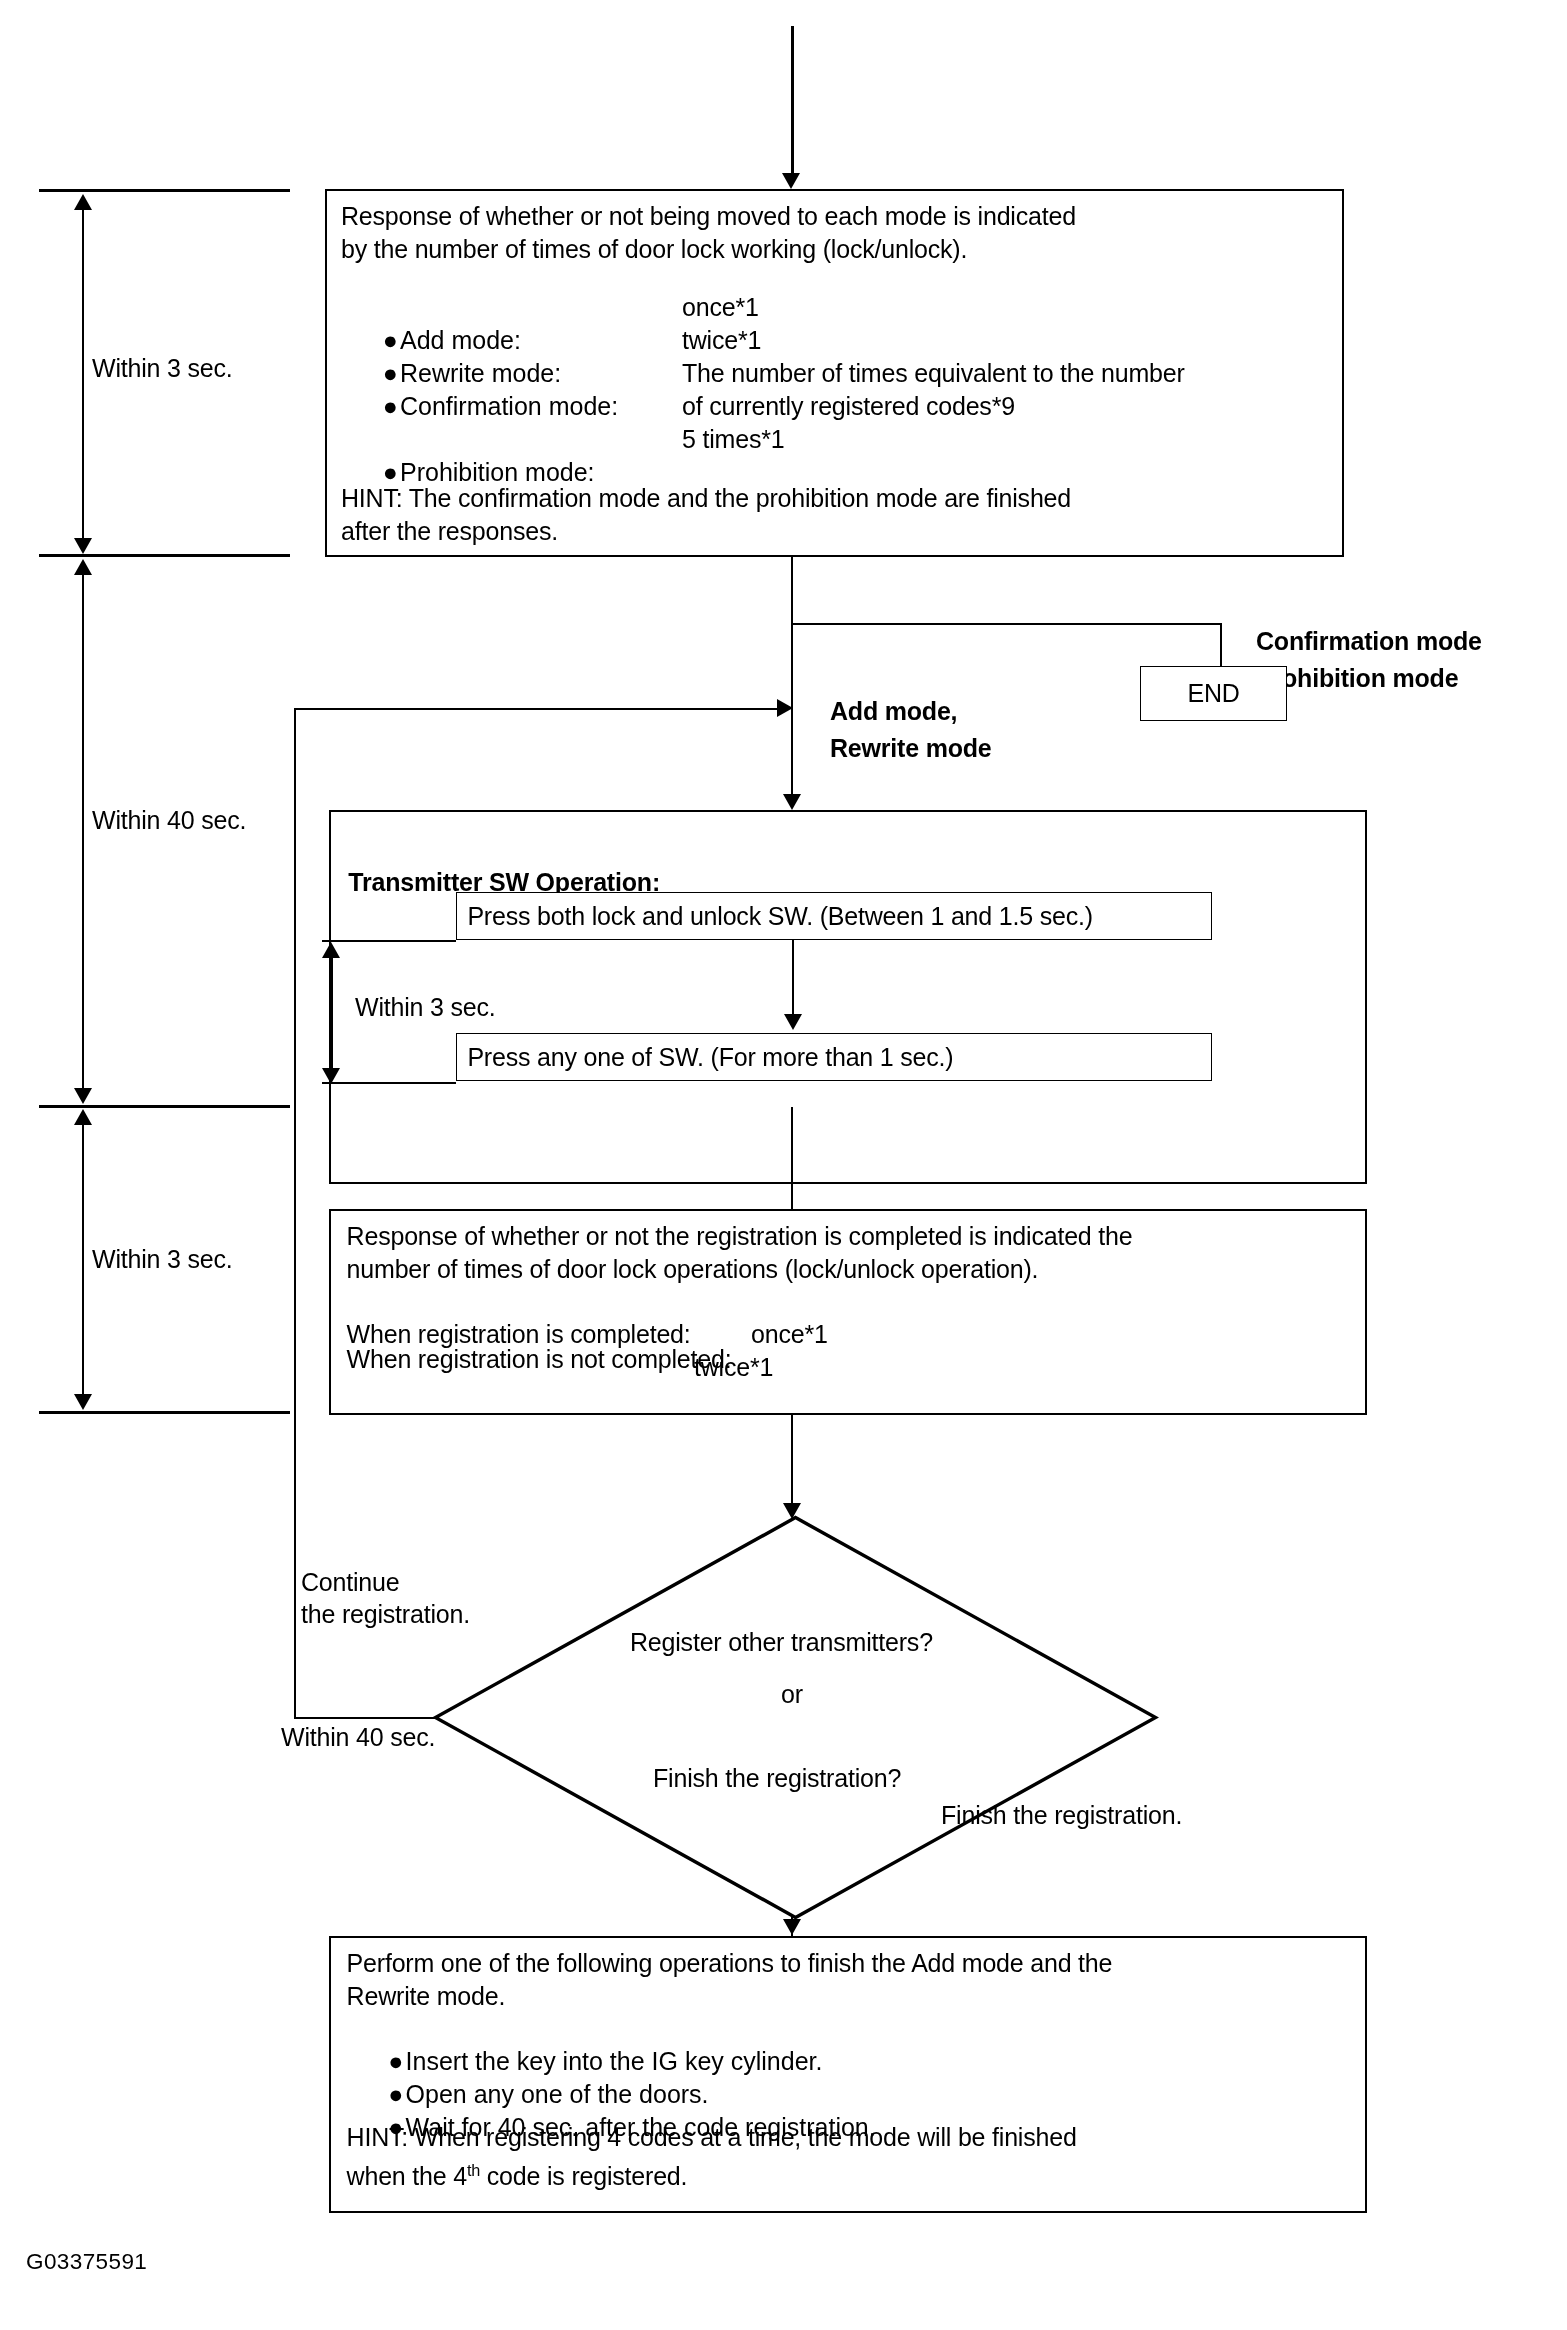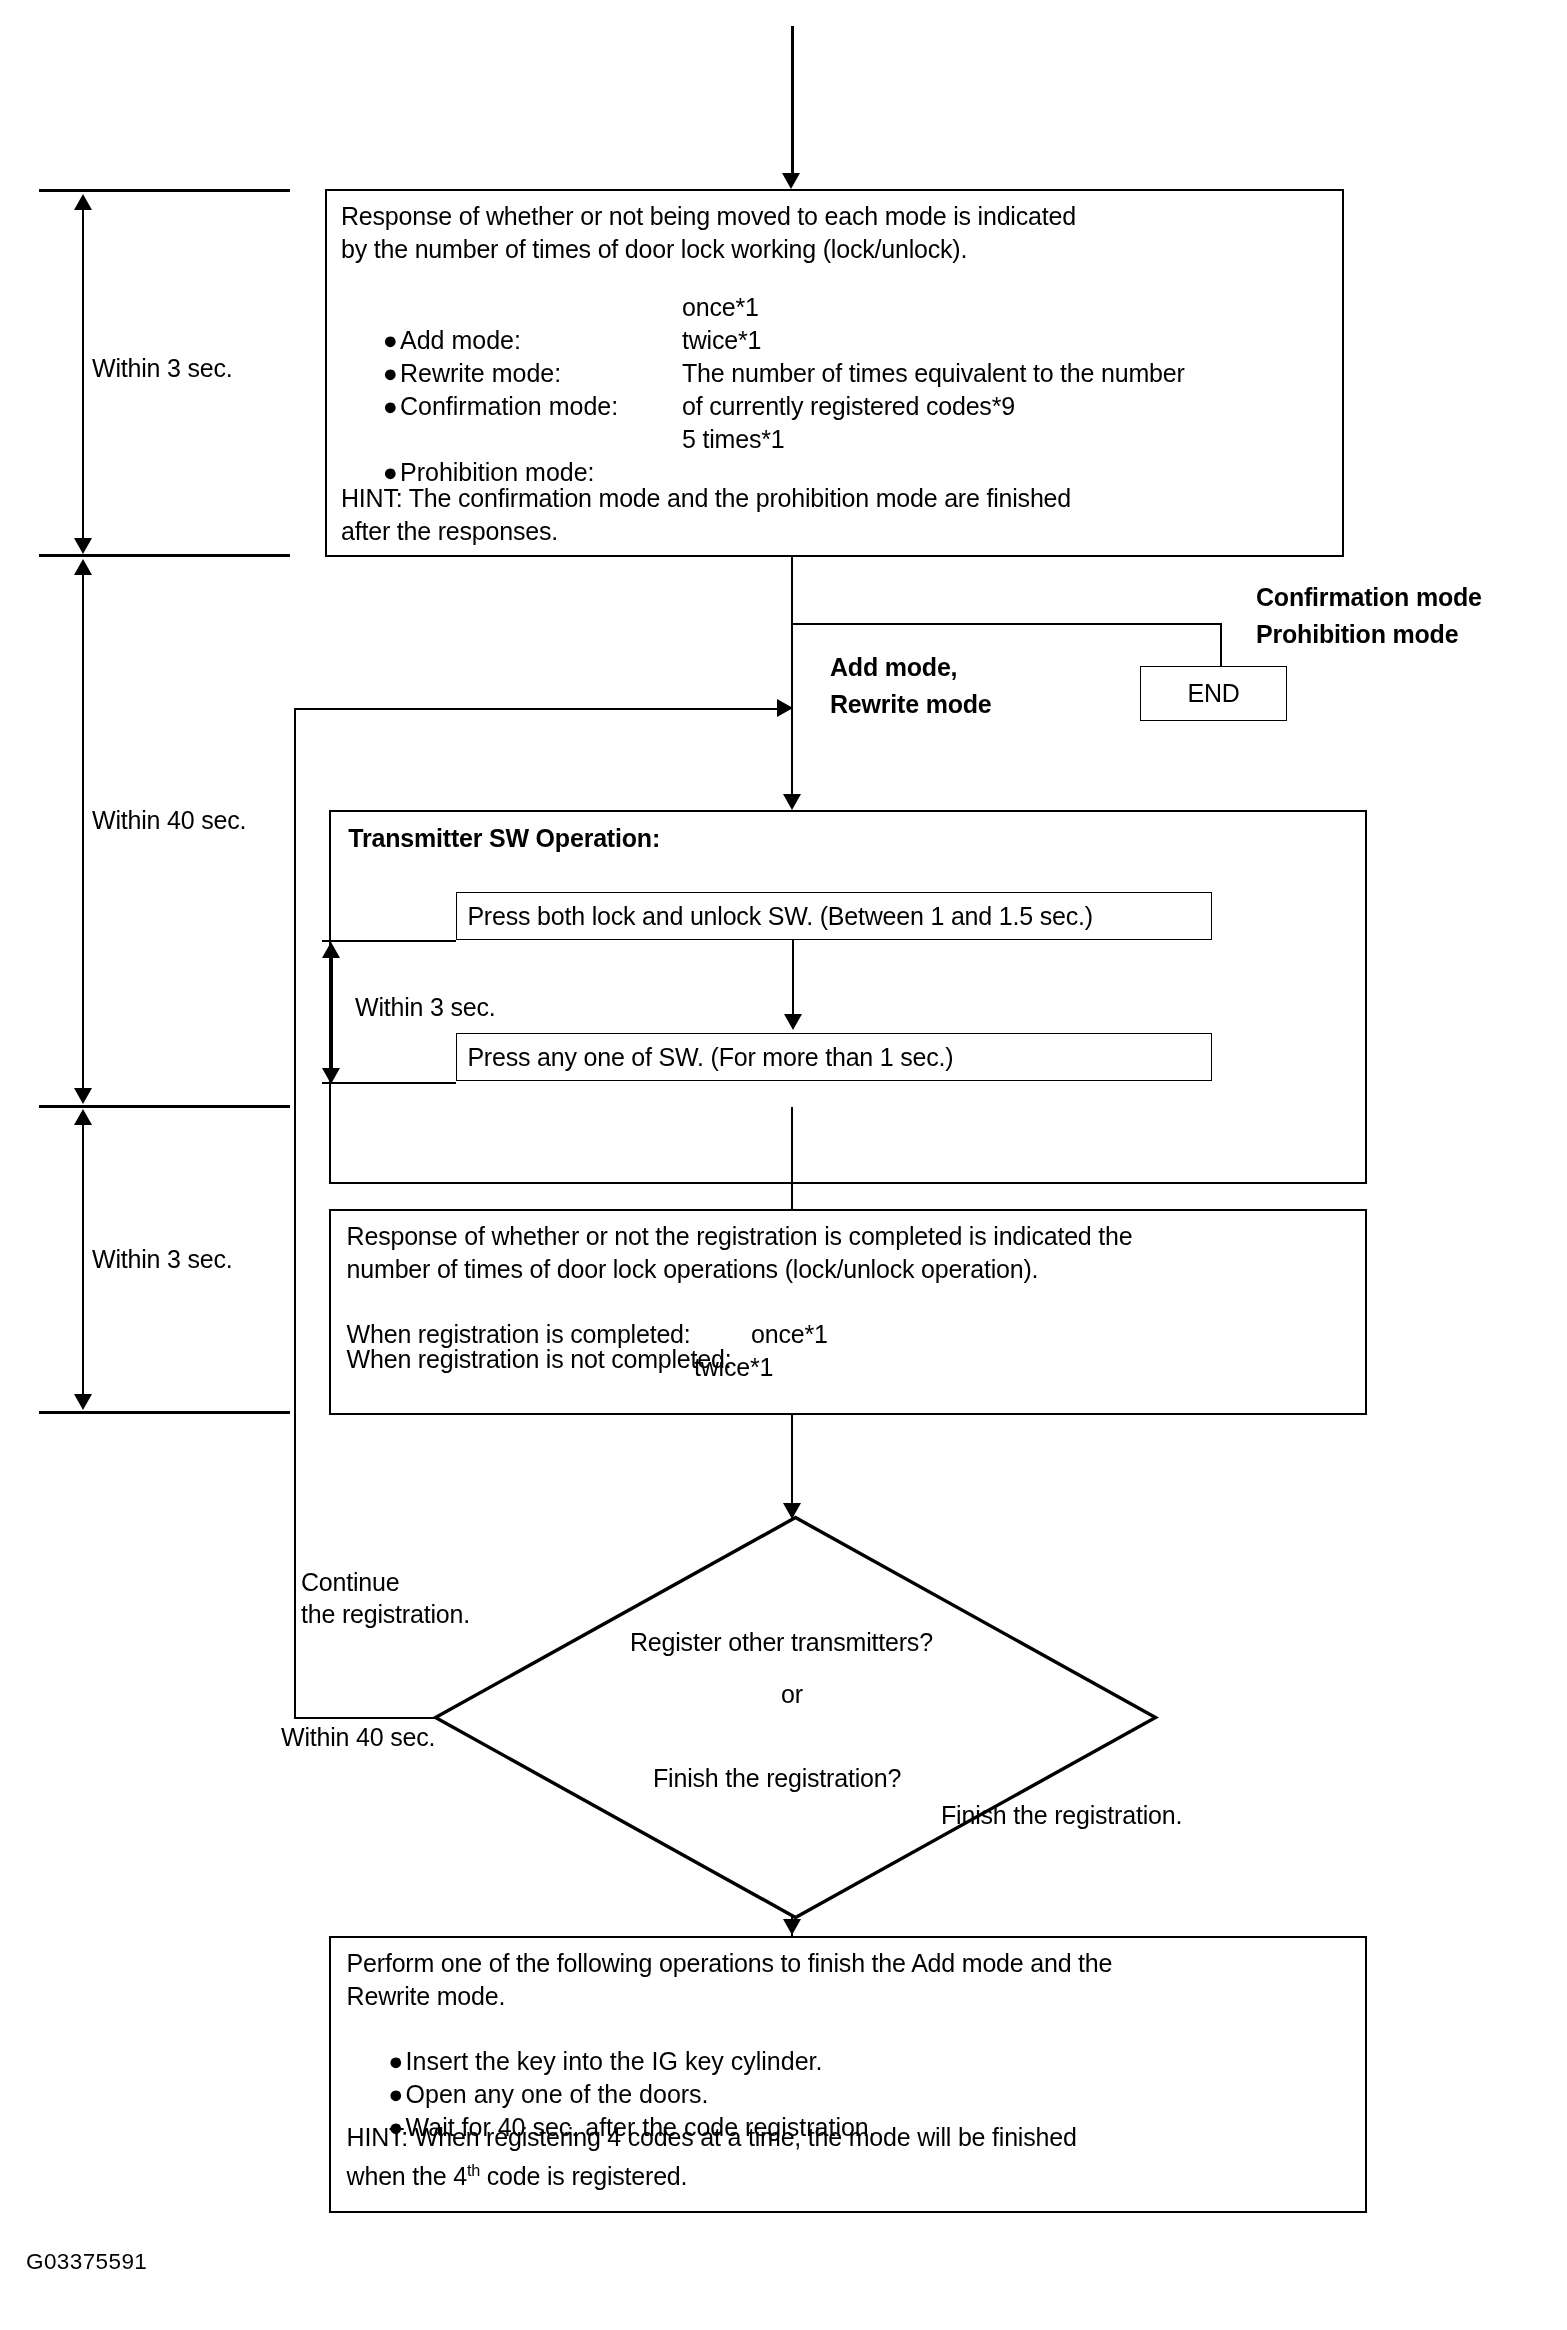--- a/index.html
+++ b/index.html
@@ -45,21 +45,21 @@
   }
 
   
   .t {
     position: absolute;
     font-size: 25px;
     line-height: 33px;
     white-space: pre;
     letter-spacing: -0.2px;
   }
-  .t.b { font-weight: bold; }
+  .t.b { font-weight: bold; margin-top: 44px; }
 
   .bullet-row {
     position: absolute;
     font-size: 25px;
     line-height: 33px;
     white-space: pre;
   }
   .bullet-dot {
     display: inline-block;
     width: 17.3px;

